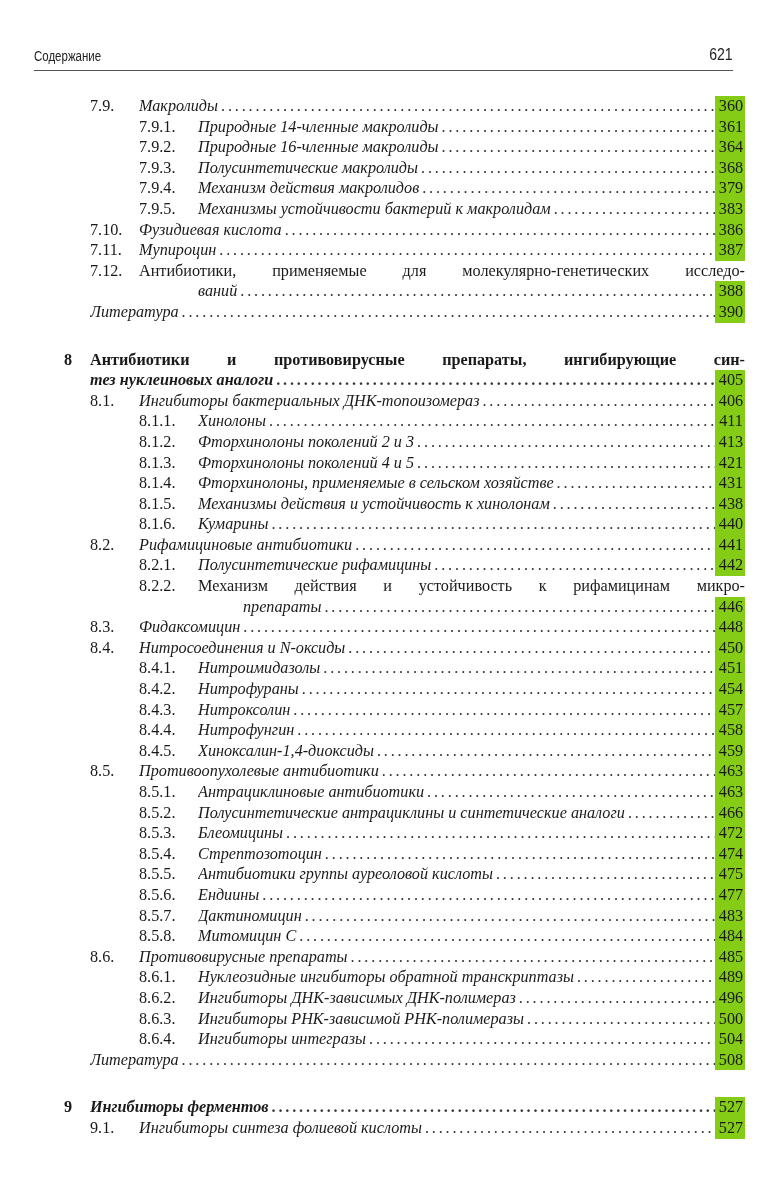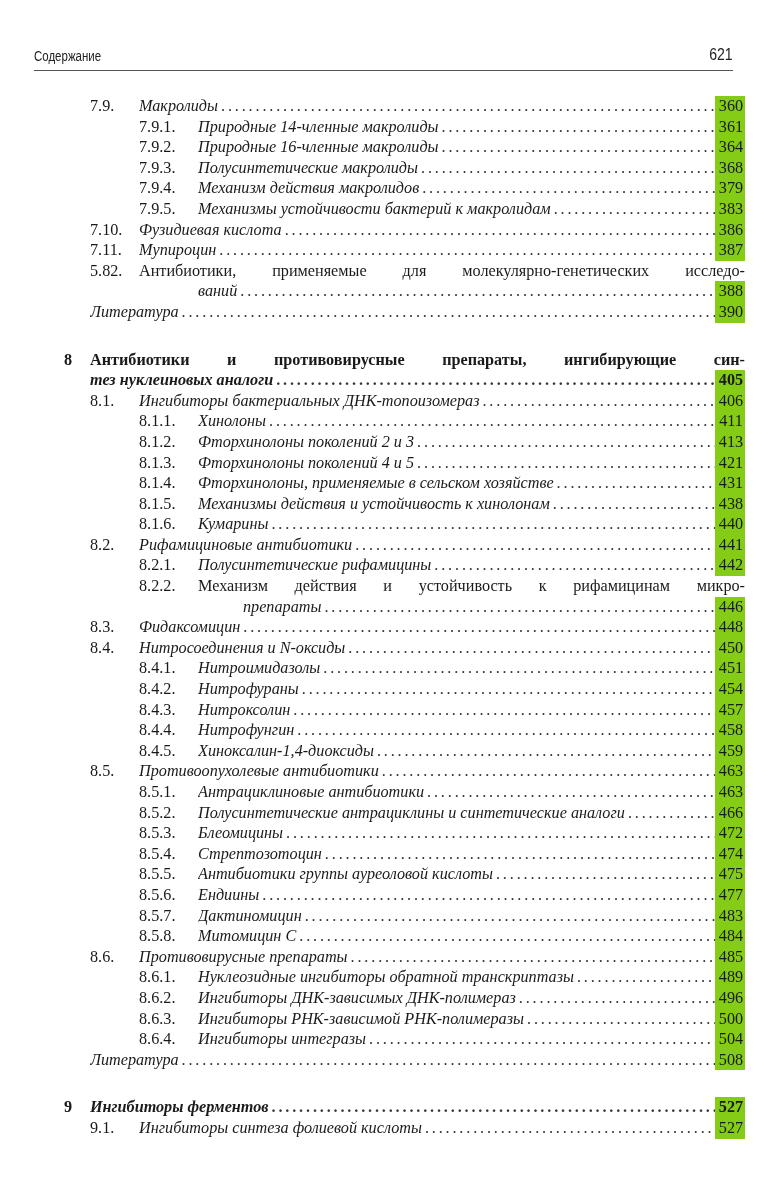--- a/index.html
+++ b/index.html
@@ -10,21 +10,21 @@
   .toc { position: absolute; left: 12px; top: 96px; width: 773px; font-family: "Liberation Serif", serif; font-size: 16.2px; }
   .row { position: relative; height: 20.6px; line-height: 20.6px; white-space: nowrap; }
   .row .num { position: absolute; }
   .row .body { position: absolute; right: 40px; display: flex; align-items: baseline; overflow: hidden; }
   .row .txt { flex: 0 0 auto; background: #fff; padding-right: 3px; font-style: italic; }
   .row .dots { flex: 1 1 auto; overflow: hidden; letter-spacing: 2.6px; color: #333; }
   .row .dots::before { content: ". . . . . . . . . . . . . . . . . . . . . . . . . . . . . . . . . . . . . . . . . . . . . . . . . . . . . . . . . . . . . . . . . . . . . . . . . . . . . . . . . . . . . . . . . . . . . . . . . . . . . . . . . . . . . . . . . ."; letter-spacing: 0; word-spacing: -1.2px; }
   .row .pg { flex: 0 0 auto; padding-left: 2px; background: #84cc16; min-width: 28px; text-align: center; }
   .lvl1 .num { left: 52px; font-weight: bold; }
   .lvl1 .body { left: 78px; font-weight: bold; }
-  .lvl1 .body .pg { font-weight: bold; }
+  .lvl1 .body .pg { font-weight: normal; }
   .lvl2 .num { left: 78px; }
   .lvl2 .body { left: 127px; }
   .lvl3 .num { left: 127px; }
   .lvl3 .body { left: 186px; }
   .lvl0 .body { left: 78px; }
   .wrapline { position: absolute; white-space: nowrap; }
   .gap { height: 27px; }
   .just { text-align: justify; text-align-last: justify; }
 </style>
 </head>
@@ -94,21 +94,21 @@
     </div>
     <div class="row lvl2">
       <span class="num">7.11.</span>
       <span class="body">
         <span class="txt">Мупироцин</span>
         <span class="dots"></span>
         <span class="pg">387</span>
       </span>
     </div>
     <div class="row lvl2">
-      <span class="num">5.82.</span>
+      <span class="num">7.12.</span>
       <span class="wrapline just" style="left: 127px; right: 40px;">Антибиотики, применяемые для молекулярно-генетических исследо-</span>
     </div>
     <div class="row lvl2">
       <span class="body" style="left: 186px;">
         <span class="txt">ваний</span>
         <span class="dots"></span>
         <span class="pg">388</span>
       </span>
     </div>
     <div class="row lvl0">

